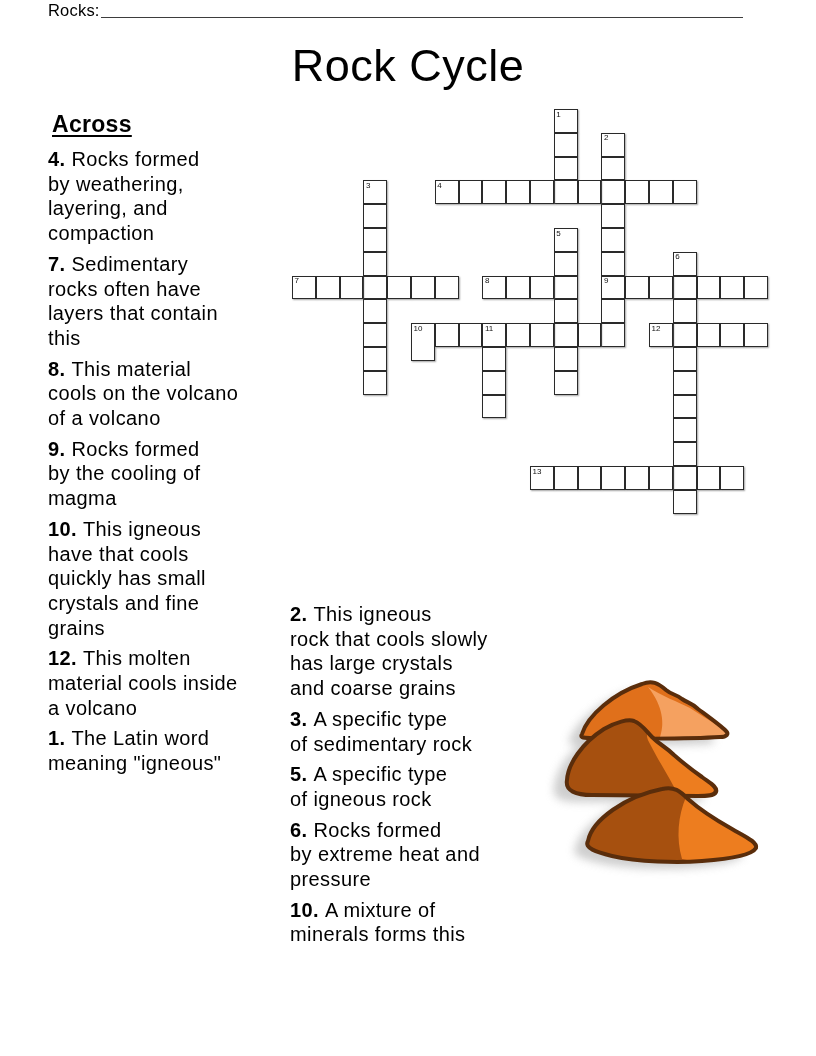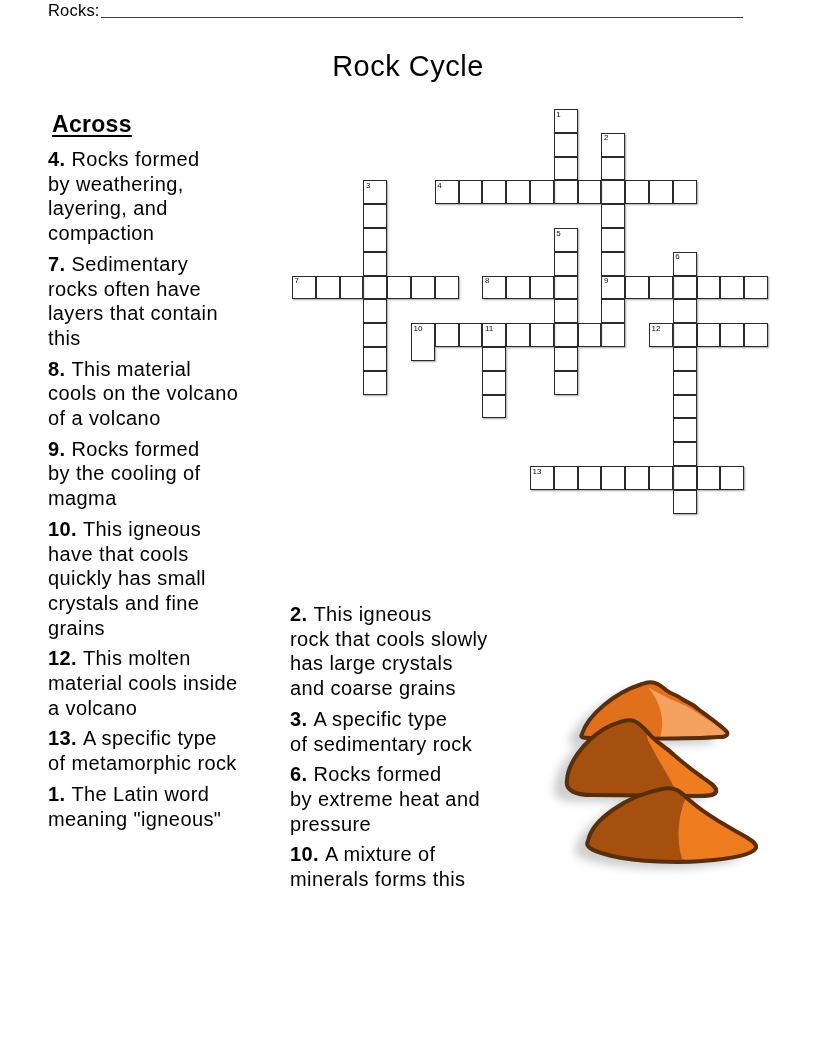--- a/index.html
+++ b/index.html
@@ -10,21 +10,21 @@
   
   .name-label{
     position:absolute;left:48px;top:1px;font-size:16.5px;letter-spacing:.2px;
   }
   .name-line{
     position:absolute;left:101px;top:0;width:642px;height:17px;
     border-bottom:1.6px solid #3d3d3d;
   }
   .title{
     position:absolute;left:0;top:40px;width:816px;text-align:center;
-    font-size:29px;font-weight:400;line-height:52px;letter-spacing:.5px;margin:0;
+    font-size:45px;font-weight:400;line-height:52px;letter-spacing:.5px;margin:0;
   }
   
   .clue-col{position:absolute;}
   #col-left{left:48px;top:111px;width:236px;}
   #col-mid{left:290px;top:602px;width:248px;}
   .section-heading{
     font-size:23px;font-weight:bold;line-height:27px;margin:0 0 9px 4px;
     text-decoration:underline;text-decoration-thickness:2.4px;text-underline-offset:3px;
     letter-spacing:.3px;
   }
@@ -192,37 +192,37 @@
 by the cooling of
 magma</span></div>
       <div class="clue"><span class="clue-num">10. </span><span class="clue-text">This igneous
 have that cools
 quickly has small
 crystals and fine
 grains</span></div>
       <div class="clue"><span class="clue-num">12. </span><span class="clue-text">This molten
 material cools inside
 a volcano</span></div>
-      <div class="clue"><span class="clue-num">13. </span><span class="clue-text">A specific type
-of metamorphic rock</span></div>
     </div>
   <div>
       <div class="clue"><span class="clue-num">1. </span><span class="clue-text">The Latin word
 meaning "igneous"</span></div>
     </div>
 </div>
 
 <div class="clue-col" id="col-mid">
   <div>
       <div class="clue"><span class="clue-num">2. </span><span class="clue-text">This igneous
 rock that cools slowly
 has large crystals
 and coarse grains</span></div>
       <div class="clue"><span class="clue-num">3. </span><span class="clue-text">A specific type
 of sedimentary rock</span></div>
+      <div class="clue"><span class="clue-num">5. </span><span class="clue-text">A specific type
+of igneous rock</span></div>
       <div class="clue"><span class="clue-num">6. </span><span class="clue-text">Rocks formed
 by extreme heat and
 pressure</span></div>
       <div class="clue"><span class="clue-num">10. </span><span class="clue-text">A mixture of
 minerals forms this</span></div>
     </div>
 </div>
 
 <svg id="rocks" viewBox="0 0 260 212" xmlns="http://www.w3.org/2000/svg">
   <defs>

